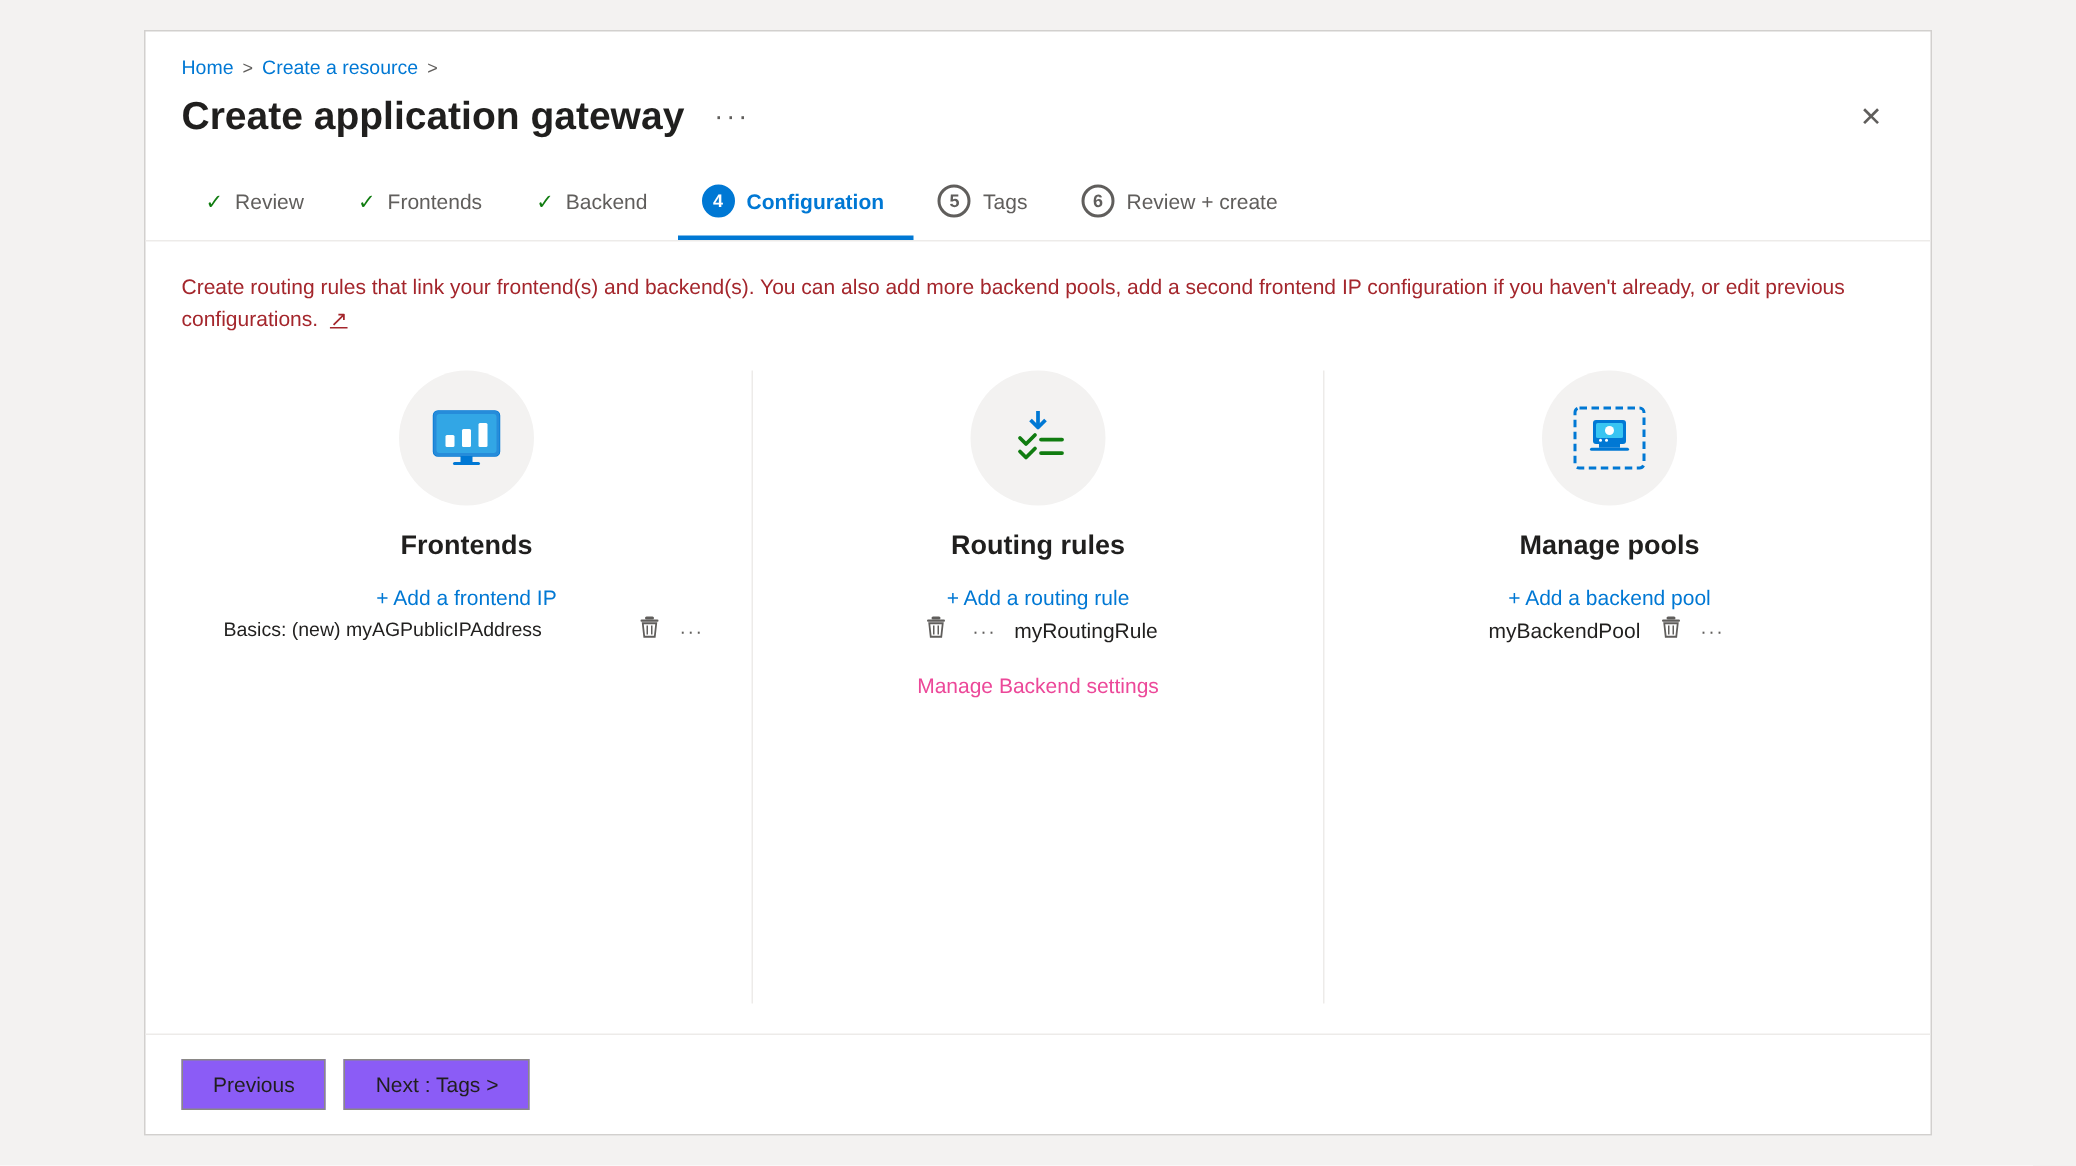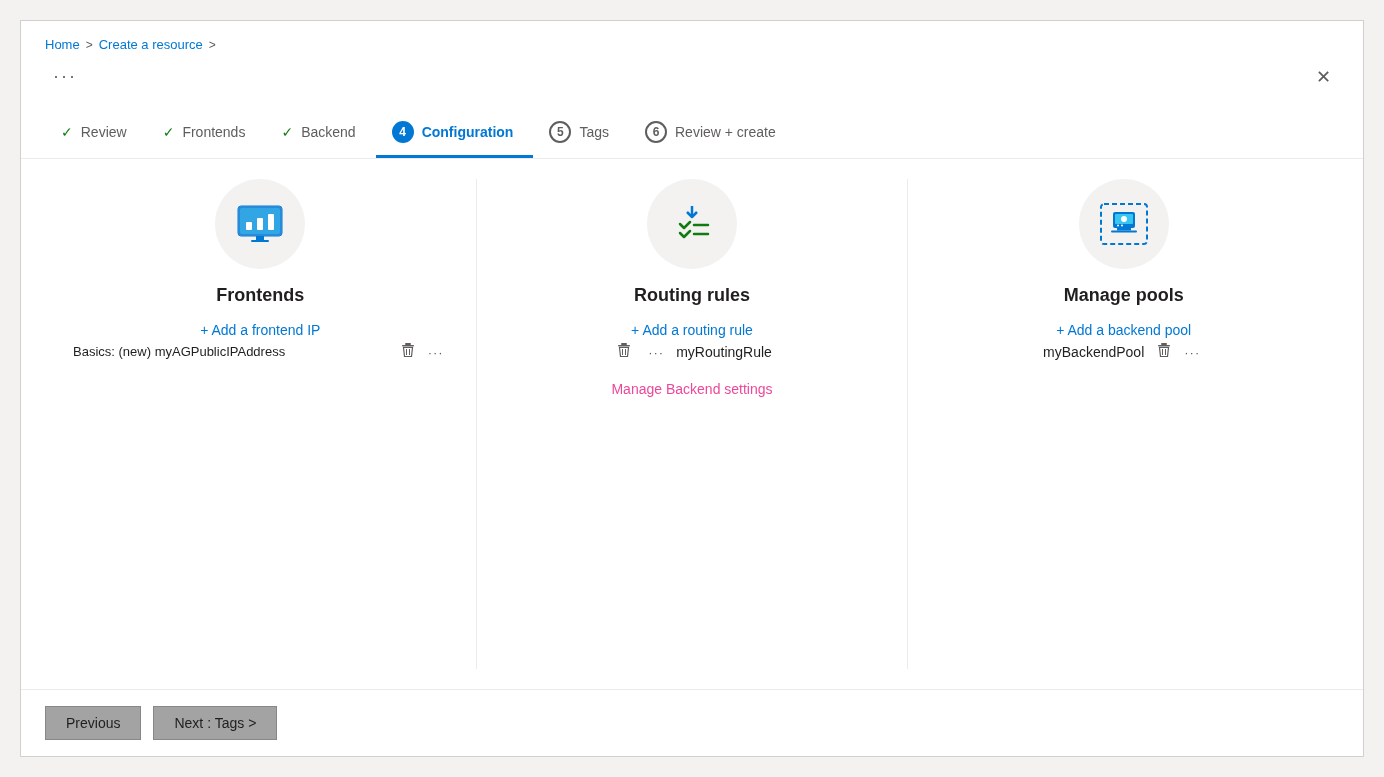--- a/index.html
+++ b/index.html
@@ -6,21 +6,21 @@
     body {
       font-family: 'Segoe UI', Arial, sans-serif;
       background: #f3f2f1;
       display: flex;
       justify-content: center;
       align-items: center;
       min-height: 100vh;
     }
     .panel {
       background: #fff;
-      width: 1344px;
+      width: 1192px;
       min-height: 737px;
       border: 1px solid #d2d0ce;
       display: flex;
       flex-direction: column;
       position: relative;
     }
     .panel-header {
       padding: 16px 24px 0 24px;
       border-bottom: none;
     }
@@ -216,21 +216,21 @@
       padding: 16px 24px;
       display: flex;
       align-items: center;
       gap: 12px;
     }
     .footer-btn {
       padding: 8px 20px;
       font-size: 14px;
       cursor: pointer;
       border: 1px solid #8a8886;
-      background: #a3a3a3;
+      background: #8b5cf6;
       color: #201f1e;
       font-family: inherit;
     }
     .monitor-svg { width: 48px; height: 40px; }
 
     
     .routing-svg { width: 48px; height: 44px; }
 
     
     .backend-svg { width: 50px; height: 44px; }
@@ -253,20 +253,21 @@
 
   <div class="panel-header">
     <div class="breadcrumb">
       <a>Home</a>
       <span>&gt;</span>
       <a>Create a resource</a>
       <span>&gt;</span>
     </div>
     <div class="title-row">
       <div class="title-left">
+        <h1 class="page-title">Create application gateway</h1>
         <button class="ellipsis-btn">···</button>
       </div>
       <button class="close-btn">✕</button>
     </div>
   </div>
 
   <div class="tabs-row">
 
     <div class="tab completed">
       <span class="check-icon">✓</span>
@@ -293,20 +294,24 @@
       <span>Tags</span>
     </div>
 
     <div class="tab">
       <div class="tab-circle">6</div>
       <span>Review + create</span>
     </div>
   </div>
 
   <div class="panel-body">
+    <p class="info-text">
+      <span>Create routing rules that link your frontend(s) and backend(s). You can also add more backend pools, add a second frontend IP configuration if you haven't already, or edit previous configurations.</span>
+      <a style="margin-left:4px;">↗</a>
+    </p>
 
     <div class="config-columns">
 
       <div class="config-col">
         <div class="col-icon-circle">
 
           <svg class="monitor-svg" viewBox="0 0 48 40" fill="none" xmlns="http://www.w3.org/2000/svg">
             <rect x="2" y="2" width="44" height="30" rx="3" fill="#0078d4" stroke="#0078d4" stroke-width="1"></rect>
             <rect x="2" y="2" width="44" height="30" rx="3" fill="white" fill-opacity="0.15"></rect>
             <rect x="4" y="4" width="40" height="26" rx="2" fill="#50e6ff" fill-opacity="0.3"></rect>

